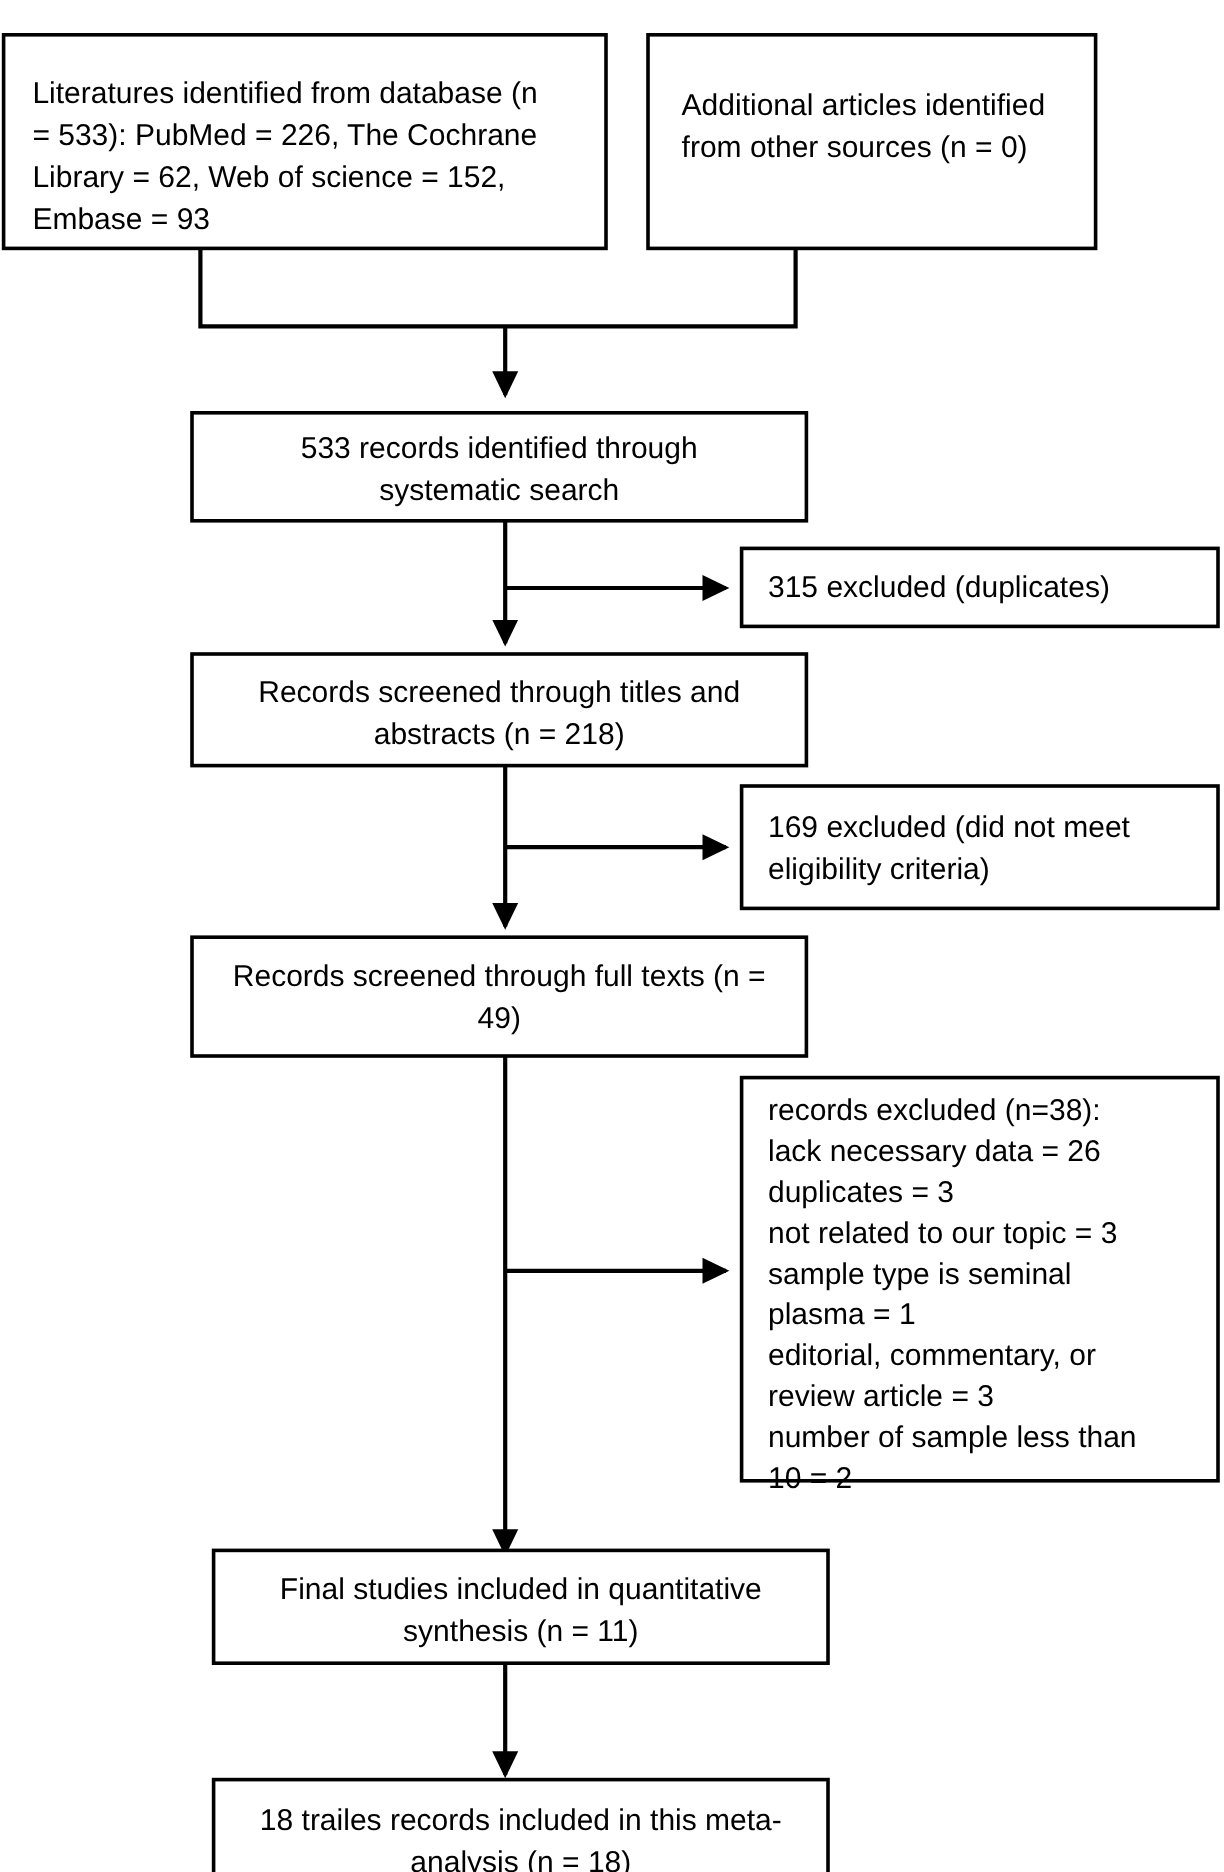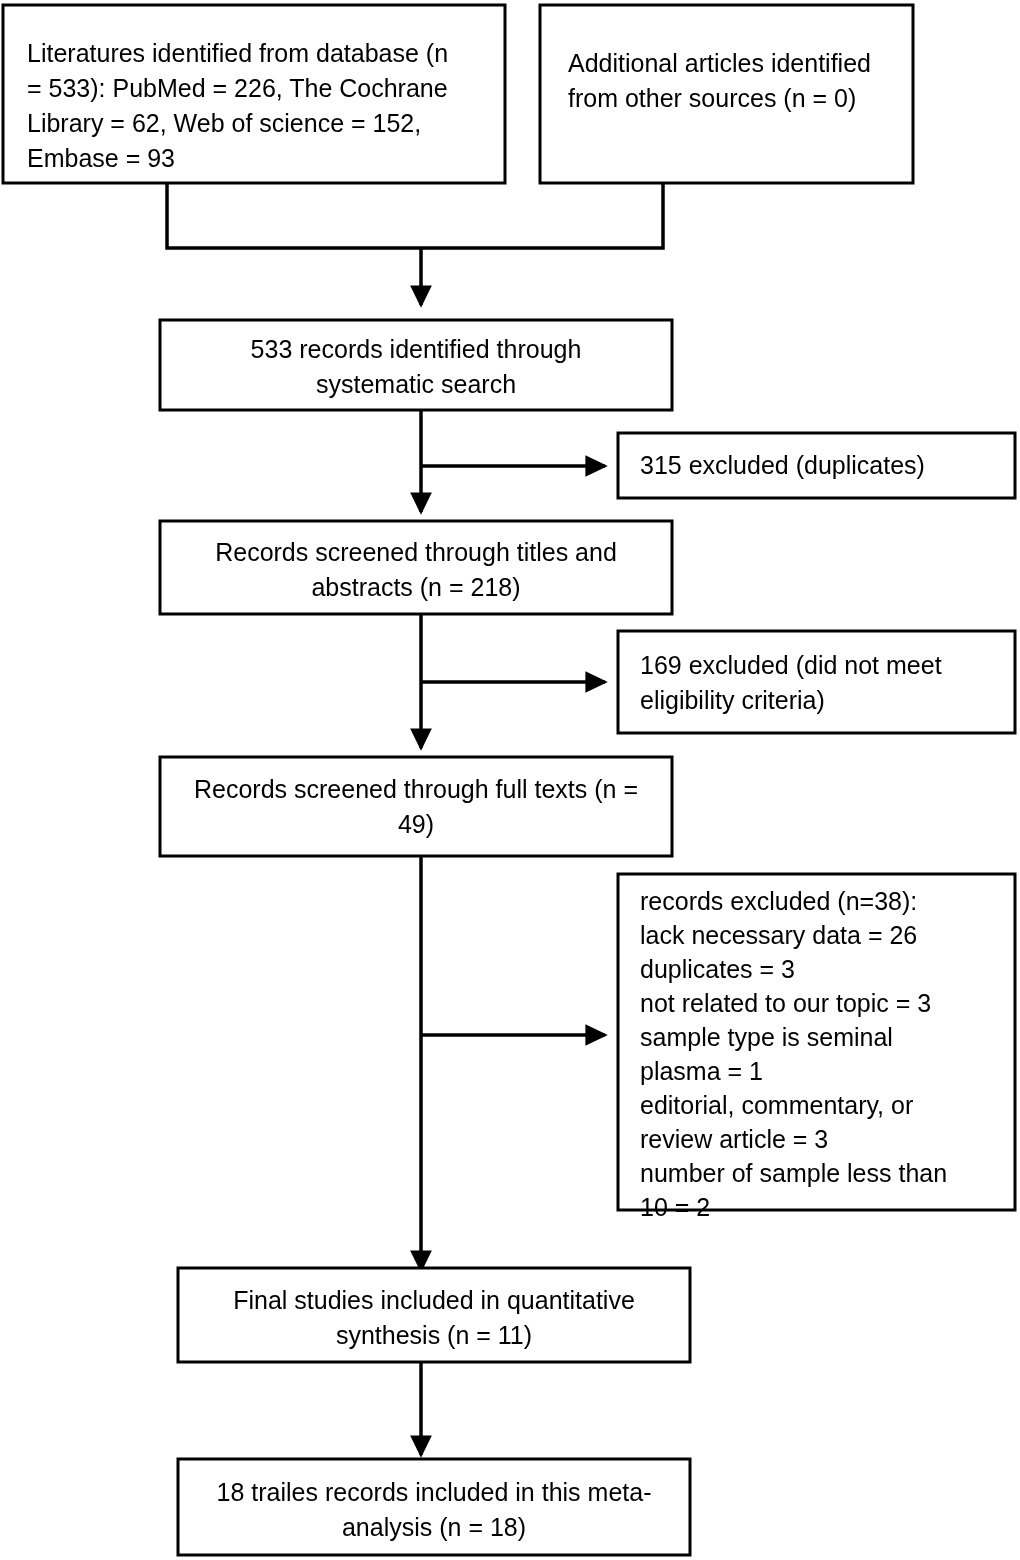--- a/index.html
+++ b/index.html
@@ -11,20 +11,21 @@
     width: 1020px;
     height: 1560px;
     font-family: "Liberation Sans", sans-serif;
     color: #000000;
     overflow: hidden;
   }
   #flowchart-root {
     position: relative;
     width: 1020px;
     height: 1112px;
+    margin-top: 24px;
   }
   svg.flow-svg {
     position: absolute;
     top: 0;
     left: 0;
     width: 1020px;
     height: 1560px;
   }
   .node-box {
     fill: #ffffff;

